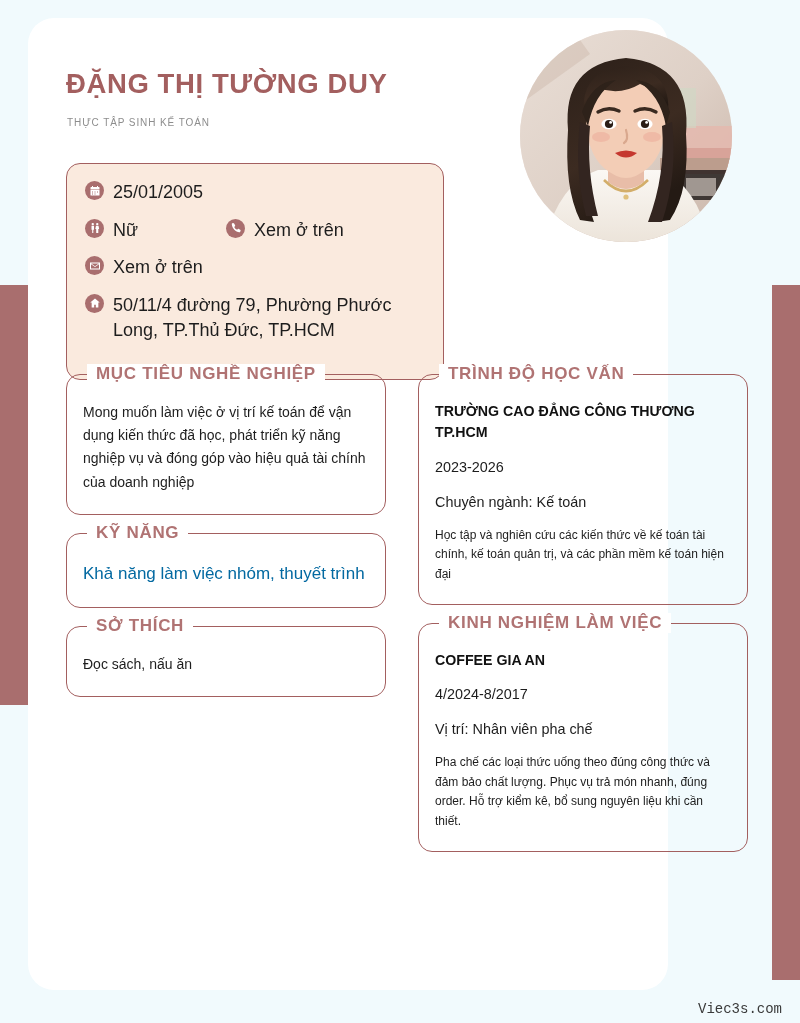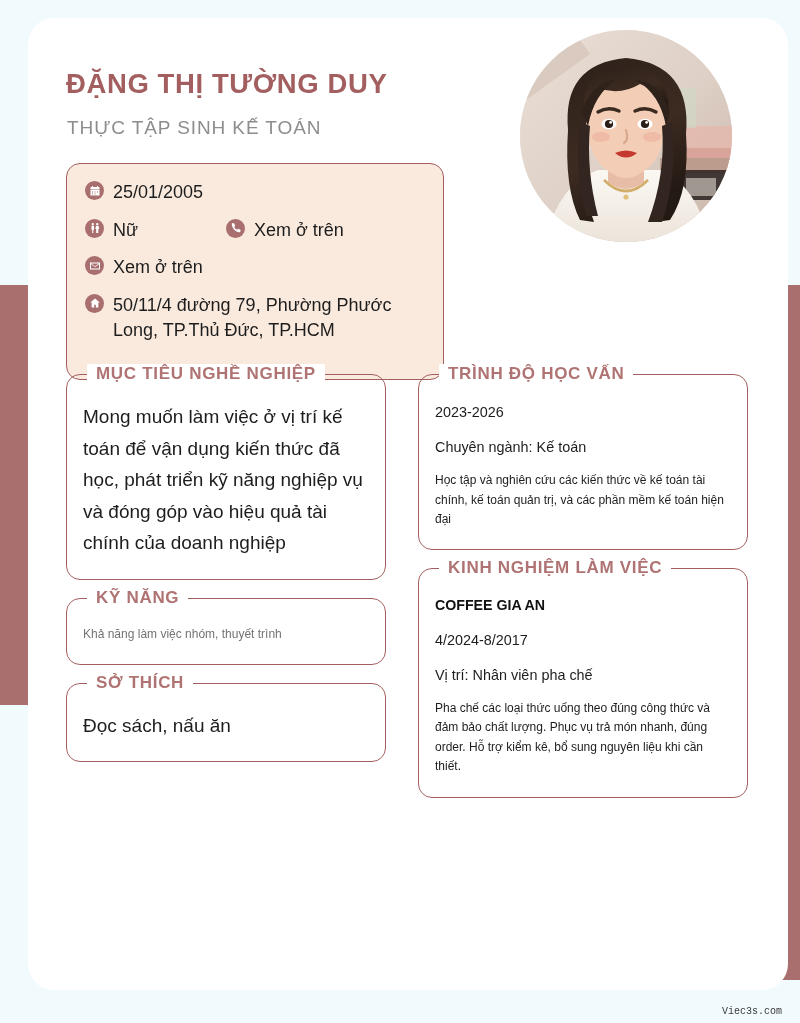--- a/index.html
+++ b/index.html
@@ -26,21 +26,21 @@
     z-index: 1;
   }
   .side-bar.left  { left: 0;  top: 285px; width: 28px; height: 420px; }
   .side-bar.right { left: 772px; top: 285px; width: 28px; height: 695px; }
 
   
   .card {
     position: absolute;
     left: 28px;
     top: 18px;
-    width: 760px;
+    width: 640px;
     height: 972px;
     background: #ffffff;
     border-radius: 26px;
     z-index: 2;
   }
 
   
   .header {
     position: absolute;
     left: 0; top: 0;
@@ -54,21 +54,21 @@
     font-size: 27.5px;
     font-weight: 700;
     letter-spacing: 0.6px;
     color: #a35f5f;
     white-space: nowrap;
   }
   .job-title {
     position: absolute;
     left: 39px;
     top: 99px;
-    font-size: 19px;
+    font-size: 10px;
     letter-spacing: 0.9px;
     color: #8d8d8d;
     white-space: nowrap;
   }
   .photo {
     position: absolute;
     left: 492px;
     top: 12px;
     width: 212px;
     height: 212px;
@@ -153,21 +153,21 @@
     padding: 0 9px;
     font-size: 17px;
     font-weight: 700;
     letter-spacing: 0.7px;
     color: #b07373;
     white-space: nowrap;
     z-index: 3;
   }
 
   .body-text {
-    font-size: 19px;
+    font-size: 14px;
     line-height: 1.66;
     color: #1d1d1d;
   }
   .entry { margin-bottom: 13px; }
   .entry:last-child { margin-bottom: 0; }
   .entry-head {
     font-size: 14.2px;
     font-weight: 700;
     line-height: 1.5;
     color: #111111;
@@ -179,34 +179,34 @@
     color: #1d1d1d;
     margin-bottom: 12px;
   }
   .entry-line:last-child { margin-bottom: 0; }
   .entry-desc {
     font-size: 12px;
     line-height: 1.62;
     color: #1d1d1d;
   }
   .skill-line {
-    font-size: 12px;
+    font-size: 17px;
     line-height: 1.6;
-    color: #737373;
+    color: #0369a1;
     margin-bottom: 16px;
   }
   .skill-line:last-child { margin-bottom: 0; }
 
   
   .footer {
     position: absolute;
     right: 18px;
     bottom: 6px;
     font-family: "Liberation Mono", monospace;
-    font-size: 10px;
+    font-size: 14px;
     color: #3a3a3a;
     z-index: 4;
   }
 </style>
 </head>
 <body>
 
 <div id="page">
 
   <div class="side-bar left"></div>
@@ -366,20 +366,21 @@
         </div>
       </div>
     </div>
 
     <div class="col-right">
 
       <div class="section">
         <div class="sec-frame">
           <div class="sec-title">TRÌNH ĐỘ HỌC VẤN</div>
           <div class="entry">
+            <div class="entry-head">TRƯỜNG CAO ĐẲNG CÔNG THƯƠNG TP.HCM</div>
             <div class="entry-line">2023-2026</div>
             <div class="entry-line">Chuyên ngành: Kế toán</div>
             <div class="entry-desc">Học tập và nghiên cứu các kiến thức về kế toán tài chính, kế toán quản trị, và các phần mềm kế toán hiện đại</div>
           </div>
         </div>
       </div>
 
       <div class="section">
         <div class="sec-frame">
           <div class="sec-title">KINH NGHIỆM LÀM VIỆC</div>

